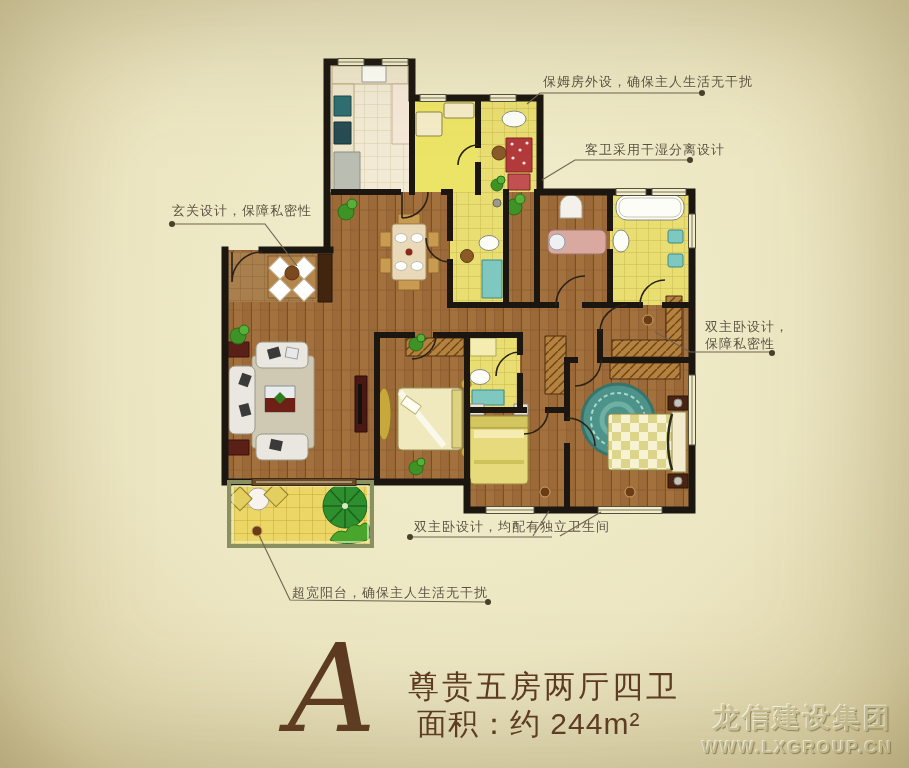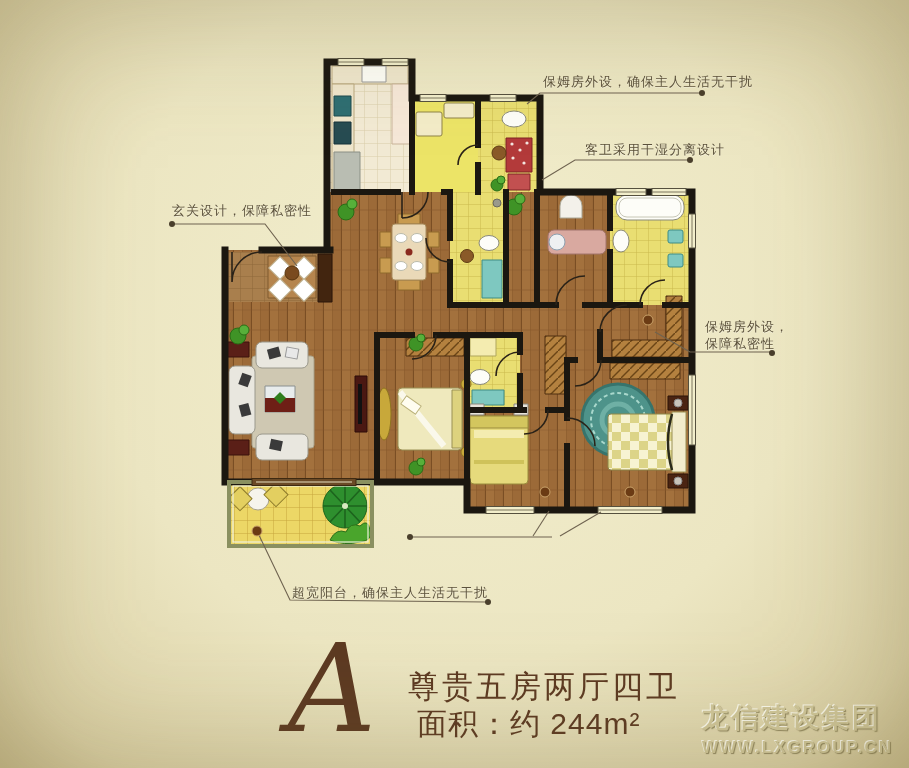--- a/index.html
+++ b/index.html
@@ -16,21 +16,21 @@
     white-space:nowrap;line-height:17px;text-shadow:0 1px 0 rgba(255,255,255,.35);
   }
   .title-block{position:absolute;left:0;top:640px;width:909px;height:128px;color:#5d3a22;}
   .letter{
     position:absolute;left:288px;top:-12px;width:120px;
     font-family:"DejaVu Serif","Liberation Serif",serif;font-style:italic;
     font-size:122px;line-height:1;color:#5d3a22;
   }
   .plan-name{position:absolute;left:408px;top:26px;font-size:31px;letter-spacing:3px;font-weight:500;}
   .plan-area{position:absolute;left:408px;top:64px;font-size:30px;letter-spacing:1px;font-weight:500;margin-left:9px;}
-  .logo{position:absolute;right:16px;top:700px;text-align:left;
+  .logo{position:absolute;right:16px;top:700px;text-align:right;
     color:#d2c99c;font-weight:bold;
     text-shadow:-1px -1px 0 rgba(255,255,246,.9), 1px 1px 1px rgba(105,95,55,.65);}
   .logo .company{font-size:27px;letter-spacing:3px;}
   .logo .website{font-size:17px;letter-spacing:2px;margin-top:2px;}
 </style>
 </head>
 <body>
 
 <div class="stage">
 
@@ -331,23 +331,24 @@
         <circle cx="410" cy="537" r="3"></circle>
         <circle cx="488" cy="602" r="3"></circle>
     <circle cx="257" cy="531" r="5" fill="#6b3b14" stroke="#caa36a"></circle>
   </g>
 </svg>
 
 <div class="anno" style="left:543px;top:73px;">保姆房外设，确保主人生活无干扰</div>
 <div class="anno" style="left:577px;top:141px;margin-left:8px;">客卫采用干湿分离设计</div>
 <div class="anno" style="left:172px;top:202px;">玄关设计，保障私密性</div>
 <div class="anno" style="left:705px;top:318px;">
-  <div>保姆房外设，</div>
+  <div>双主卧设计，</div>
   <div>保障私密性</div>
 </div>
+<div class="anno" style="left:414px;top:518px;">双主卧设计，均配有独立卫生间</div>
 <div class="anno" style="left:292px;top:584px;">超宽阳台，确保主人生活无干扰</div>
 
 <div class="title-block">
   <div class="letter">A</div>
   <div class="plan-name">尊贵五房两厅四卫</div>
   <div class="plan-area">面积：约 244m²</div>
 </div>
 
 <div class="logo">
   <div class="company">龙信建设集团</div>

